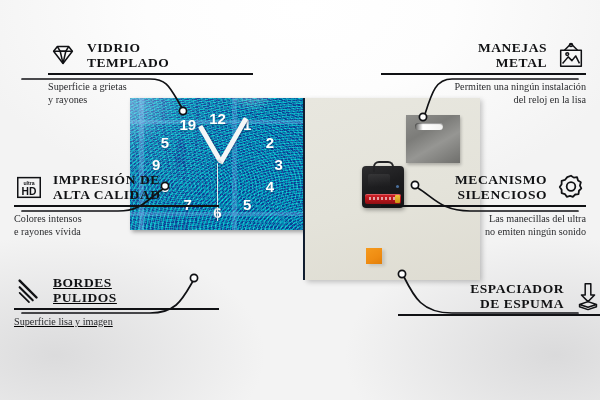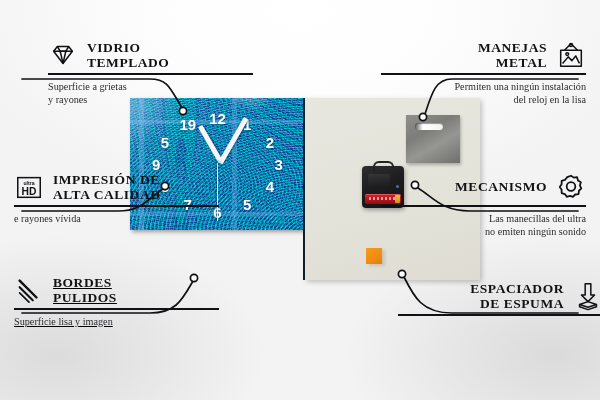--- a/index.html
+++ b/index.html
@@ -293,20 +293,21 @@
       <text x="16" y="14" font-family="Liberation Sans, sans-serif" font-size="5.5" font-weight="700" fill="#101114" text-anchor="middle">ultra</text>
       <text x="16" y="24" font-family="Liberation Sans, sans-serif" font-size="11" font-weight="700" fill="#101114" text-anchor="middle">HD</text>
     </svg>
     <div>
       <div class="feat-title">IMPRESIÓN DE</div>
       <div class="feat-title">ALTA CALIDAD</div>
     </div>
   </div>
   <div class="feat-rule"></div>
   <div class="feat-sub">
+    <div>Colores intensos</div>
     <div>e rayones vívida</div>
   </div>
 </div>
 
 <div class="feature left" id="feature-polished-edges">
   <div class="feat-head">
     <svg class="feat-icon" viewBox="0 0 32 32">
       <g fill="none" stroke="#101114" stroke-linecap="round">
         <path d="M6 6 L24 24" stroke-width="2.6"></path>
         <path d="M6 13 L20 27" stroke-width="2.2"></path>
@@ -351,20 +352,21 @@
 <div class="feature right" id="feature-silent-mechanism">
   <div class="feat-head">
     <svg class="feat-icon" viewBox="0 0 32 32">
       <g fill="none" stroke="#101114" stroke-width="1.9" stroke-linejoin="round">
         <path d="M16 4 L19 6 L22.5 5.5 L23.5 9 L26.5 11 L25.5 14.5 L27 17.5 L24.5 20 L24 23.5 L20.5 24 L18 26.5 L15 25.5 L11.5 26.5 L9.5 23.5 L6 22.5 L6 19 L4 16 L6 13 L6 9.5 L9.5 8.5 L12 5.5 Z"></path>
         <circle cx="16" cy="15.5" r="4.6"></circle>
       </g>
     </svg>
     <div>
       <div class="feat-title">MECANISMO</div>
+      <div class="feat-title">SILENCIOSO</div>
     </div>
   </div>
   <div class="feat-rule"></div>
   <div class="feat-sub">
     <div>Las manecillas del ultra</div>
     <div>no emiten ningún sonido</div>
   </div>
 </div>
 
 <div class="feature right" id="feature-foam-spacer">

